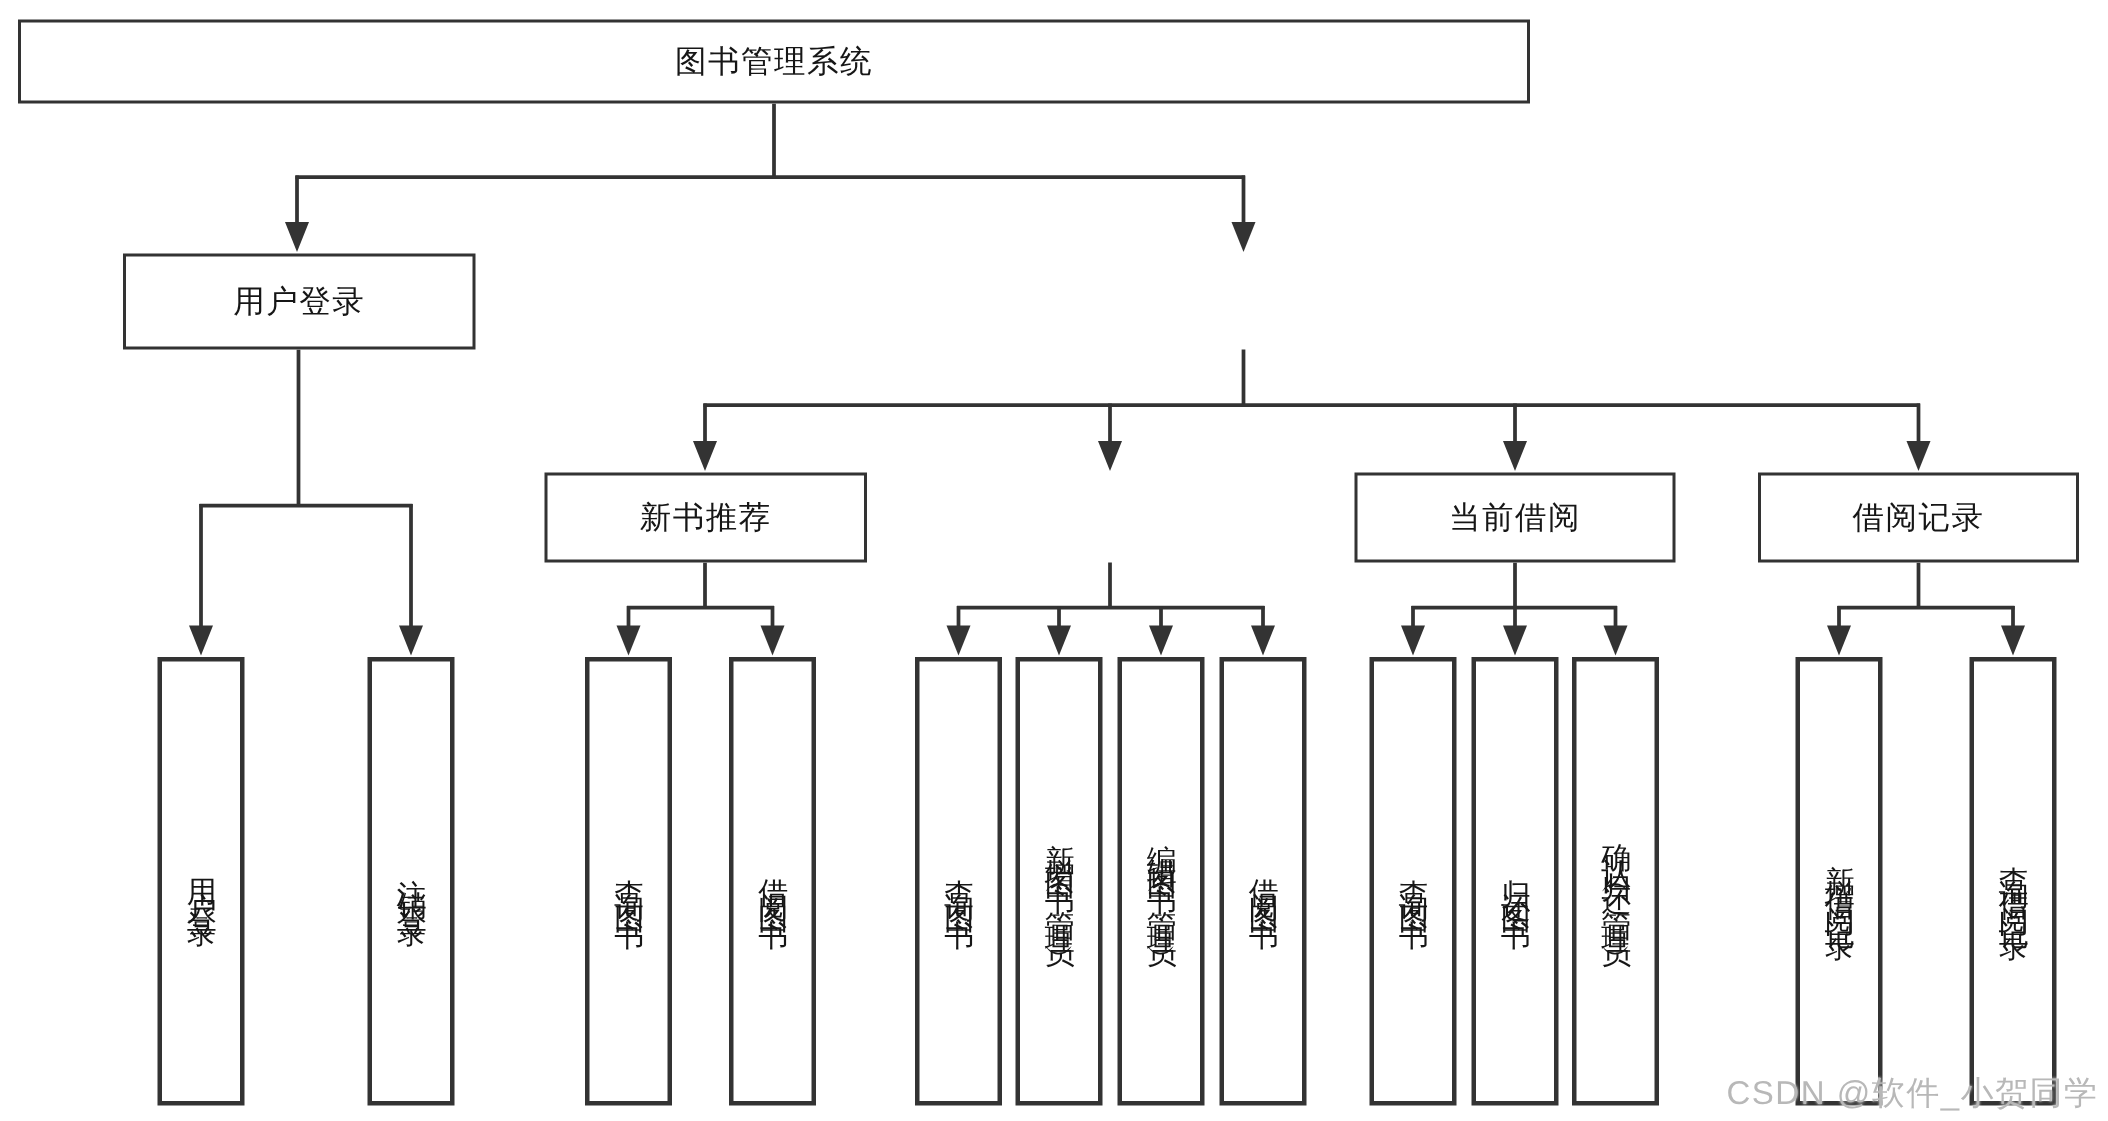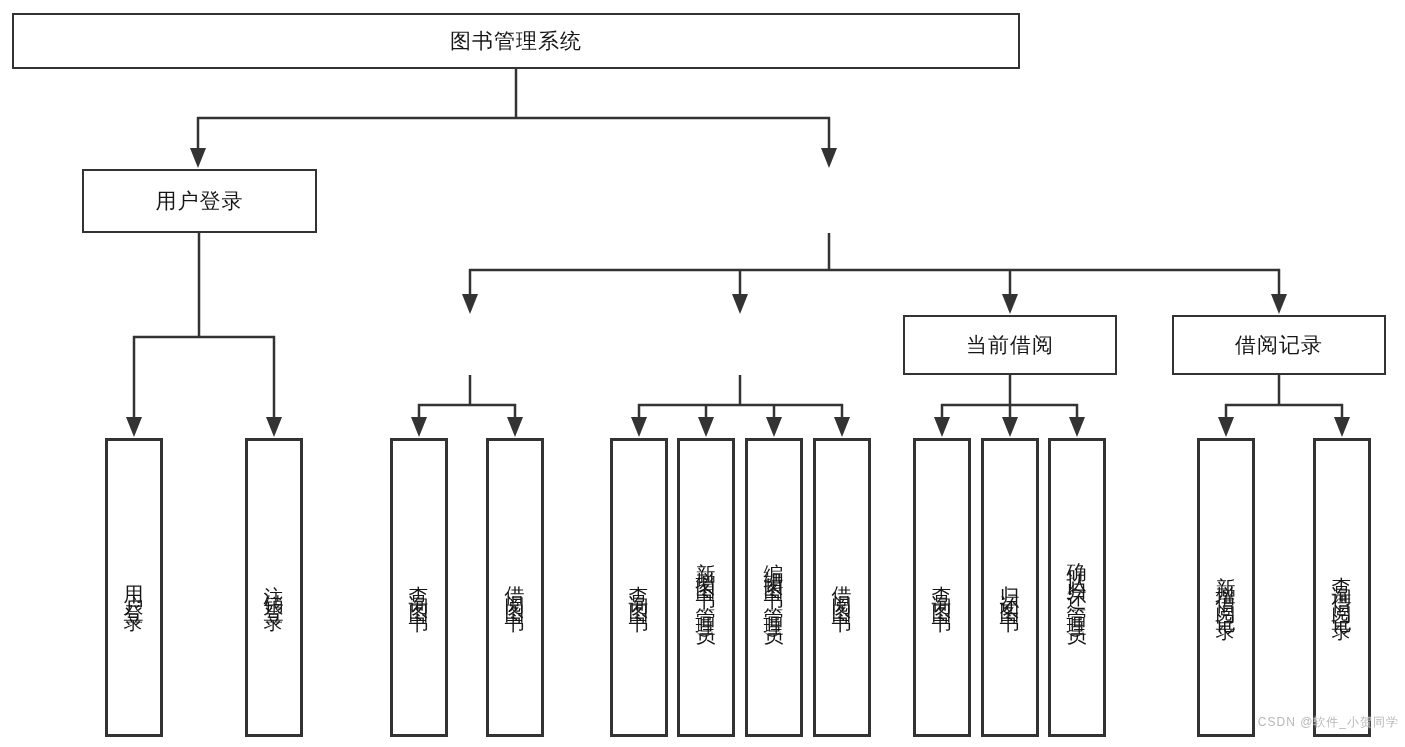--- a/index.html
+++ b/index.html
@@ -40,21 +40,21 @@
     line-height:1;
     letter-spacing:9px;
     border-width:3px;
     white-space:normal;
   }
   .watermark{
     position:absolute;
     right:6px;
     top:714px;
     z-index:3;
-    font-size:12px;
+    font-size:22px;
     letter-spacing:1px;
     color:var(--watermark);
     text-shadow:0 0 2px #ffffff;
     pointer-events:none;
   }
 </style>
 </head>
 <body>
 
 <div class="stage">
@@ -130,20 +130,21 @@
 
       <path d="M1218,417 H1234 L1226,437 Z"></path>
       <path d="M1334,417 H1350 L1342,437 Z"></path>
     </g>
   </svg>
 
   <div class="node" style="left:12px;top:13px;width:1008px;height:56px">图书管理系统</div>
 
   <div class="node" style="left:82px;top:169px;width:235px;height:64px">用户登录</div>
 
+  <div class="node" style="left:363px;top:315px;width:215px;height:60px">新书推荐</div>
   <div class="node" style="left:903px;top:315px;width:214px;height:60px">当前借阅</div>
   <div class="node" style="left:1172px;top:315px;width:214px;height:60px">借阅记录</div>
 
   <div class="node leaf" style="left:105px;top:438px;width:58px;height:299px">用户登录</div>
   <div class="node leaf" style="left:245px;top:438px;width:58px;height:299px">注销登录</div>
 
   <div class="node leaf" style="left:390px;top:438px;width:58px;height:299px">查询图书</div>
   <div class="node leaf" style="left:486px;top:438px;width:58px;height:299px">借阅图书</div>
 
   <div class="node leaf" style="left:610px;top:438px;width:58px;height:299px">查询图书</div>

